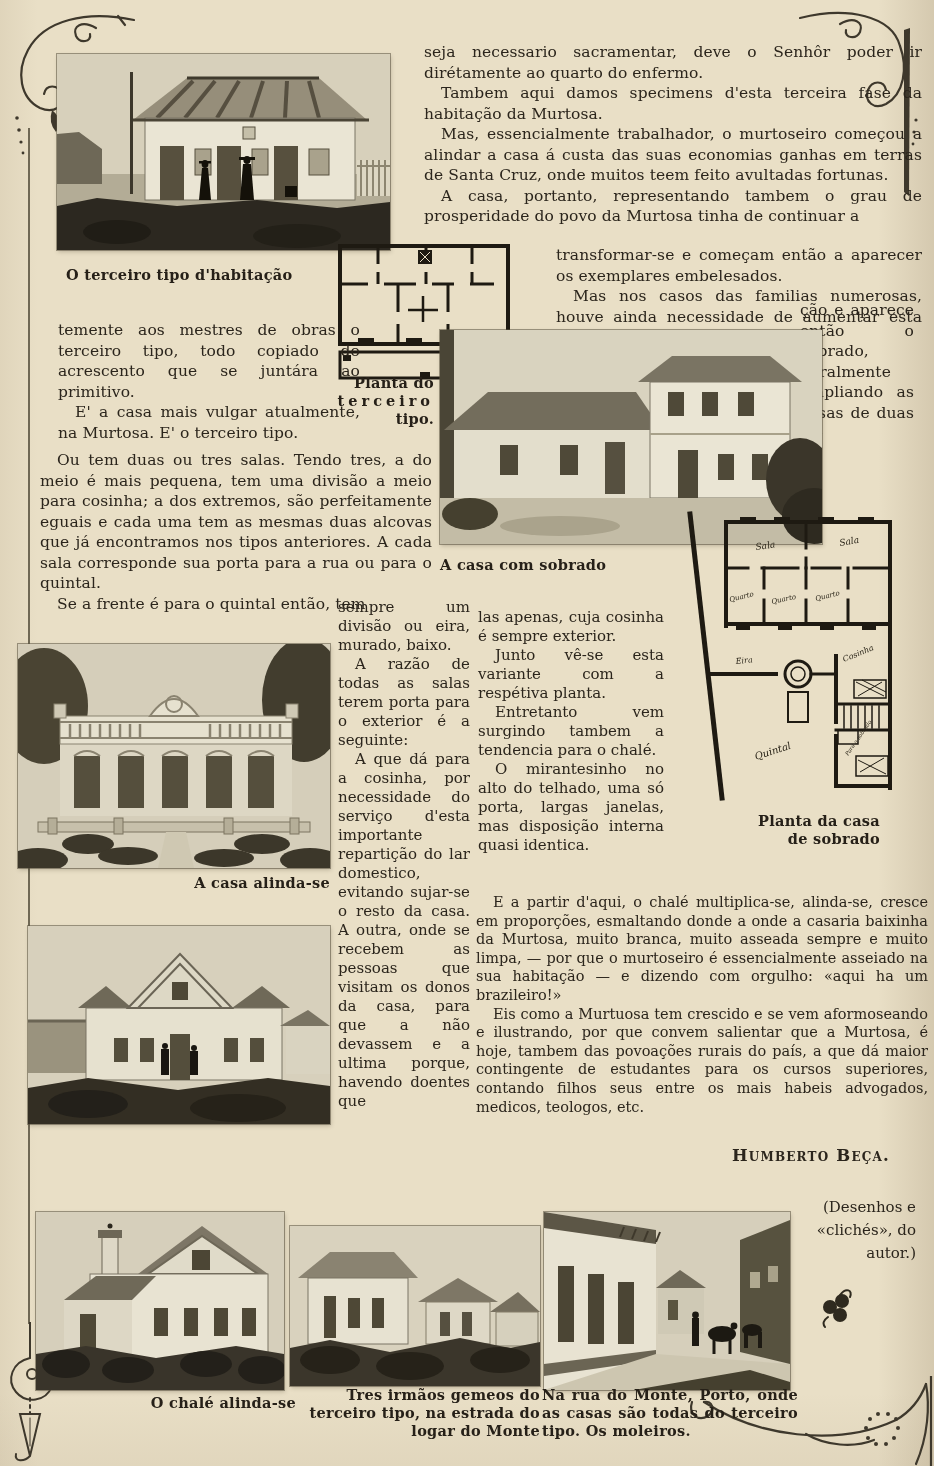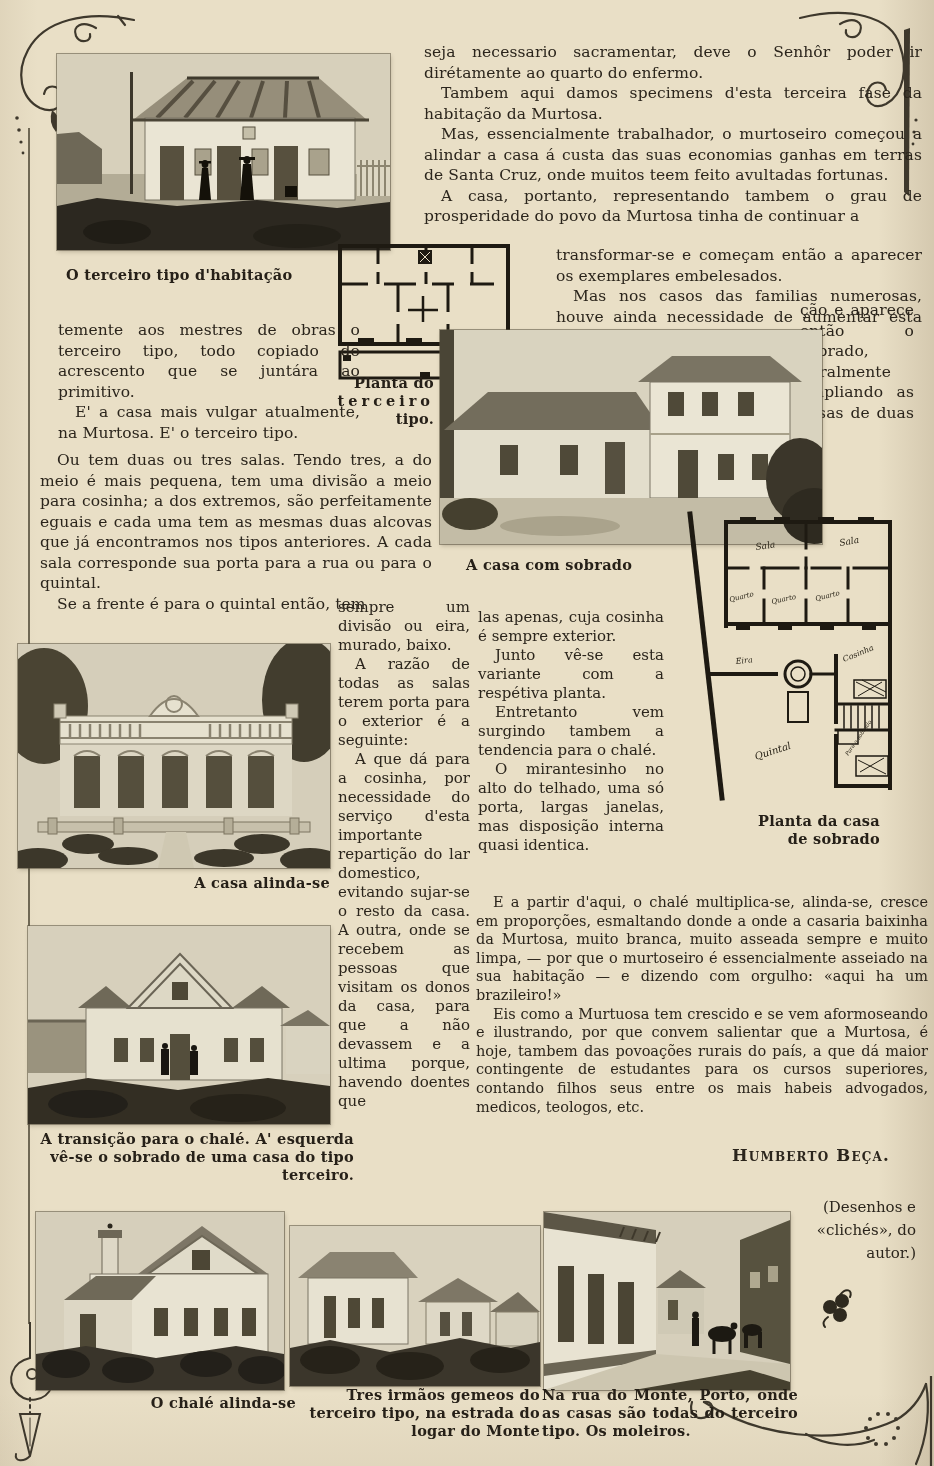--- a/index.html
+++ b/index.html
@@ -246,21 +246,21 @@
           <rect x="312" y="124" width="16" height="26"></rect>
       </g>
       <line x1="210" y1="104" x2="350" y2="104" stroke="#a8a18a" stroke-width="2"></line>
       <rect y="168" width="382" height="46" fill="#c3bca6"></rect>
       <ellipse cx="360" cy="150" rx="34" ry="42" fill="#3b362a"></ellipse>
       <ellipse cx="374" cy="186" rx="32" ry="28" fill="#2e2a20"></ellipse>
       <ellipse cx="30" cy="184" rx="28" ry="16" fill="#45402f"></ellipse>
       <ellipse cx="120" cy="196" rx="60" ry="10" fill="#aaa38c"></ellipse>
     </svg>
   </div>
-  <div class="cap" style="left:466px;top:556px;width:330px">A casa com sobrado</div>
+  <div class="cap" style="left:440px;top:556px;width:330px">A casa com sobrado</div>
 
   <div class="photo" style="left:18px;top:644px;width:312px;height:224px">
     <svg width="312" height="224" viewBox="0 0 312 224">
       <rect width="312" height="224" fill="#d5ceba"></rect>
       <ellipse cx="26" cy="62" rx="44" ry="58" fill="#4a4433"></ellipse>
       <ellipse cx="286" cy="56" rx="42" ry="62" fill="#423d2e"></ellipse>
       <rect x="42" y="100" width="232" height="72" fill="#ddd7c4"></rect>
       <rect x="42" y="72" width="232" height="28" fill="#e6e1cf" stroke="#8a8370"></rect>
       <g stroke="#8a8370" stroke-width="2">
         <line x1="42" y1="78" x2="274" y2="78"></line>
@@ -440,21 +440,20 @@
         <circle cx="166" cy="122" r="3"></circle>
           <rect x="162" y="125" width="8" height="24"></rect>
       </g>
       <rect x="258" y="100" width="44" height="48" fill="#d9d3c0"></rect>
       <polygon points="252,100 280,84 302,100" fill="#7a7463"></polygon>
       <polygon points="0,198 0,162 60,152 150,164 240,152 302,160 302,198" fill="#332e23"></polygon>
       <ellipse cx="60" cy="178" rx="40" ry="14" fill="#23201a"></ellipse>
       <ellipse cx="210" cy="182" rx="48" ry="14" fill="#262219"></ellipse>
     </svg>
   </div>
-  <div class="cap center" style="left:24px;top:1130px;width:330px">A transição para o chalé. A' esquerda vê-se o sobrado de uma casa do tipo terceiro.</div>
 
   <div class="author" style="left:560px;top:1146px;width:330px">Humberto Beça.</div>
   <div class="credits" style="left:796px;top:1196px;width:120px">(Desenhos e «clichés», do autor.)</div>
 
   <div class="photo" style="left:36px;top:1212px;width:248px;height:178px">
     <svg width="248" height="178" viewBox="0 0 248 178">
       <rect width="248" height="178" fill="#d6cfbb"></rect>
       <polygon points="102,62 166,14 232,62" fill="#7d7666"></polygon>
       <polygon points="112,62 166,24 222,62" fill="#e0dbc9" stroke="#6d6757" stroke-width="2"></polygon>
       <rect x="156" y="38" width="18" height="20" fill="#4c4635"></rect>

